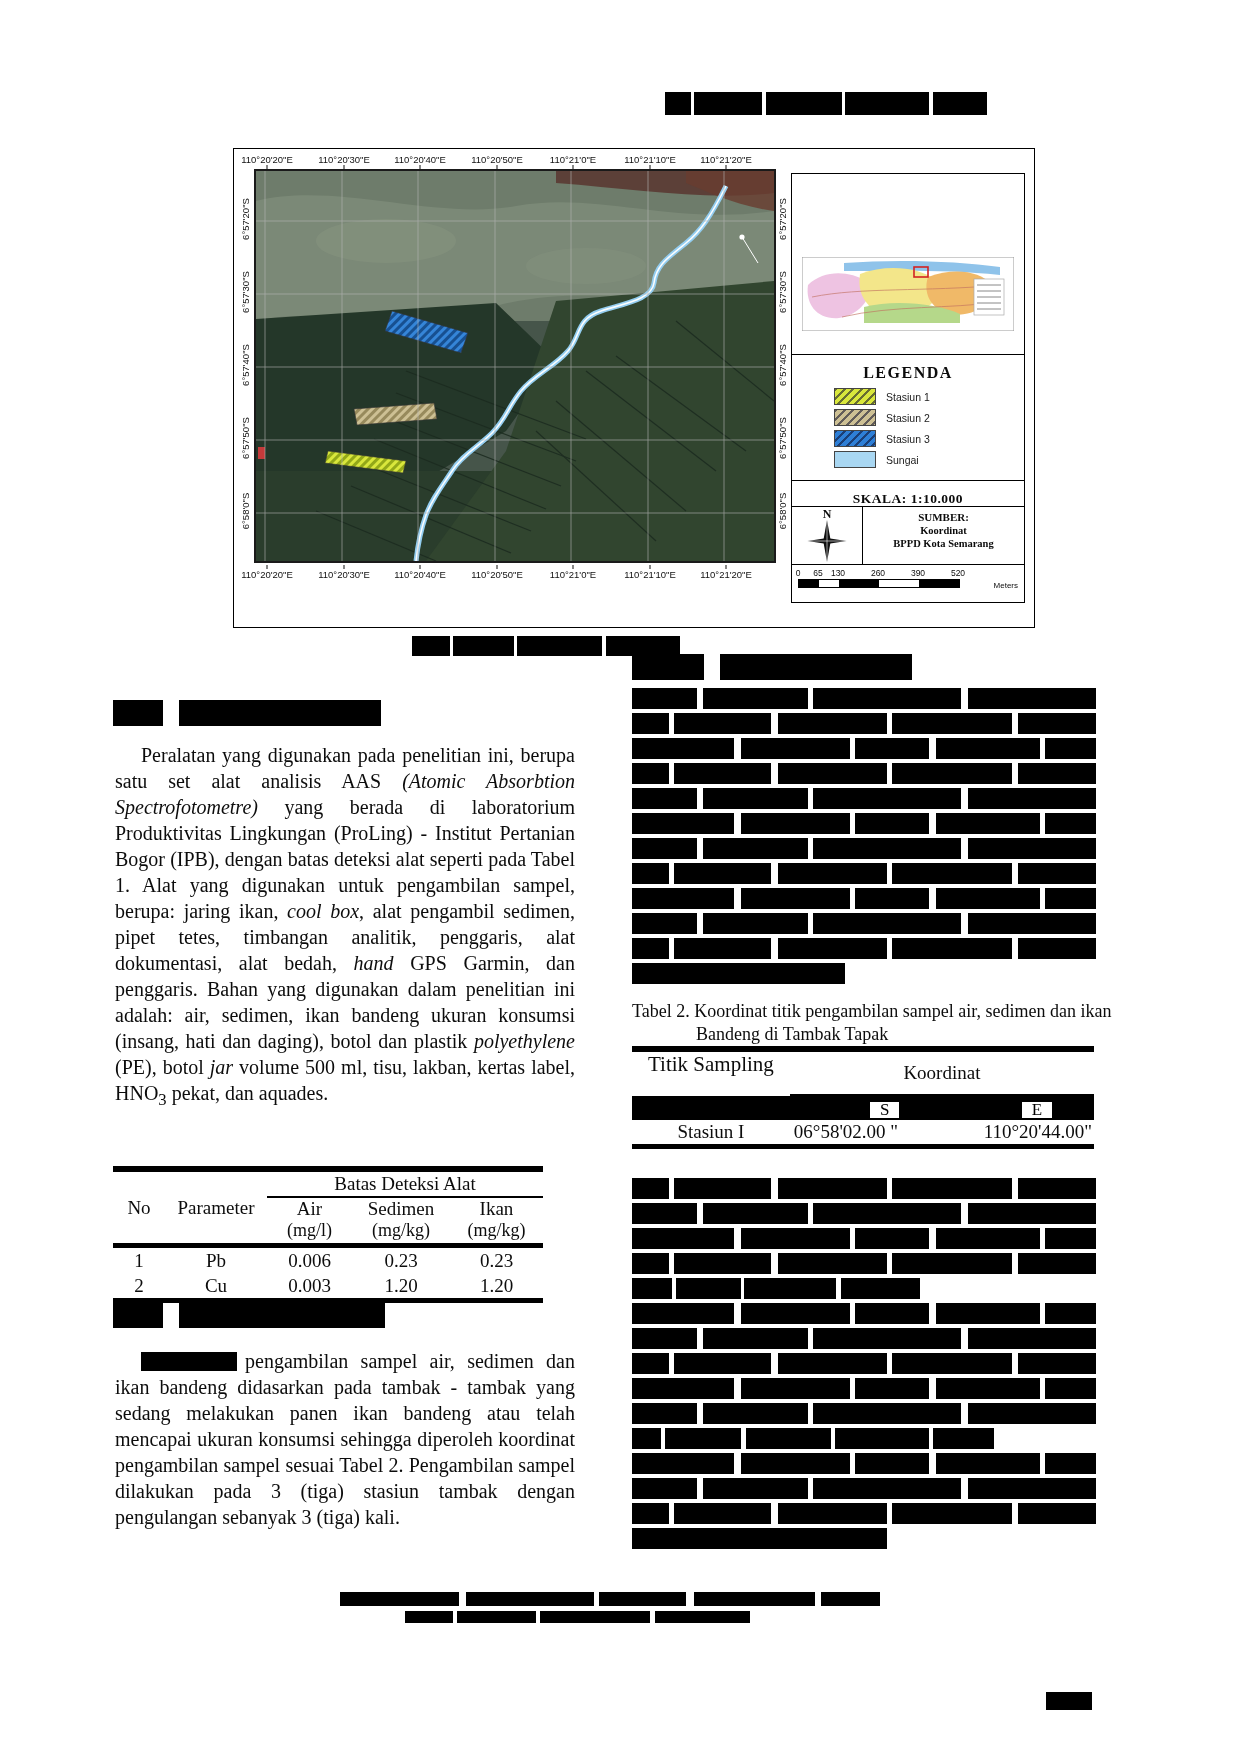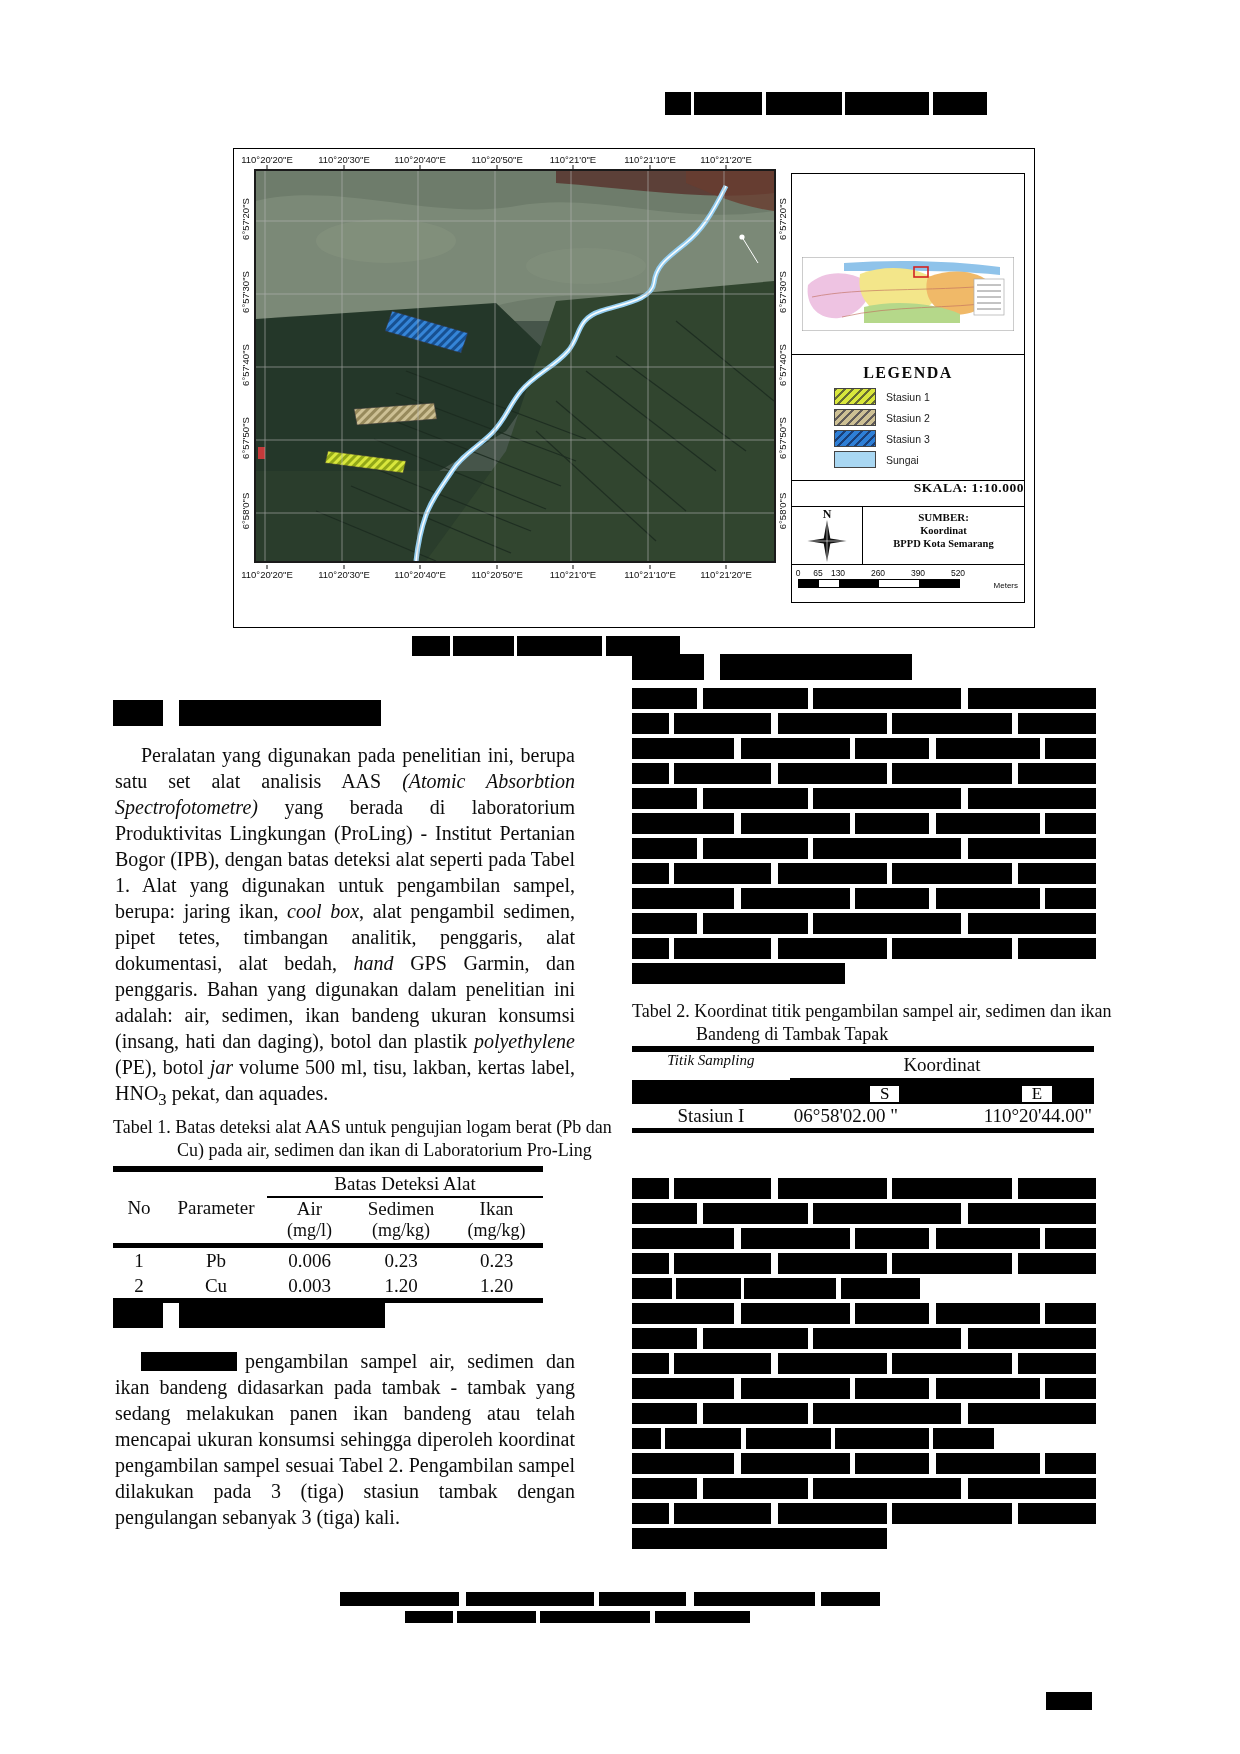--- a/index.html
+++ b/index.html
@@ -37,21 +37,21 @@
   .logo-sec svg { margin-top:6px; }
   .inst { font-size:11px; font-weight:bold; letter-spacing:.4px; margin-top:1px; }
   .inset { position:absolute; top:83px; left:10px; width:212px; height:74px; }
   .sep { position:absolute; left:0; width:100%; border-top:1.5px solid #000; }
   .legend-sec { position:absolute; top:182px; left:0; width:100%; }
   .legend-title { text-align:center; font-weight:bold; font-size:16px; letter-spacing:1.5px; margin:8px 0 6px; }
   .litem { display:flex; align-items:center; gap:10px; margin:4px 0 4px 42px; }
   .swatch { width:40px; height:15px; border:1px solid #444; }
   .swatch.hatch { background-image:repeating-linear-gradient(135deg, rgba(10,10,40,.55) 0 2px, transparent 2px 6px); }
   .llabel { font:10.5px "Liberation Sans", sans-serif; color:#222; }
-  .skala { position:absolute; top:306px; left:0; width:100%; height:26px; text-align:right; font-weight:bold; font-size:13.5px; letter-spacing:.5px; padding-top:0; box-sizing:border-box; }
+  .skala { position:absolute; top:306px; left:0; width:100%; height:26px; text-align:center; font-weight:bold; font-size:13.5px; letter-spacing:.5px; padding-top:11px; box-sizing:border-box; }
   .bottom-row { position:absolute; top:332px; left:0; width:100%; height:58px; border-top:1.5px solid #000; display:flex; }
   .compass-cell { width:70px; border-right:1.5px solid #000; text-align:center; position:relative; }
   .north-label { font-size:12px; font-weight:bold; line-height:12px; margin-top:1px; }
   .sumber-cell { flex:1; text-align:center; padding-top:4px; }
   .sumber-t { font-size:11px; font-weight:bold; }
   .sumber-l { font-size:10.5px; font-weight:bold; margin-top:2px; }
   .scalebar-sec { position:absolute; top:390px; left:0; width:100%; height:36px; border-top:1.5px solid #000; }
   .sbnum { position:absolute; top:3px; transform:translateX(-50%); font:8.5px "Liberation Sans", sans-serif; }
   .sbar { position:absolute; top:14px; left:6px; width:160px; height:7px; border:1px solid #000; display:flex; }
   .sbar i { display:block; height:100%; }
@@ -73,21 +73,21 @@
   .t1 th { font-weight:normal; padding:0 2px; }
   .t1 .rspan { border-bottom:5px solid #000; vertical-align:middle; }
   .t1 .sphdr { border-bottom:2px solid #000; padding:1px 0; }
   .t1 .r2 th { border-bottom:5px solid #000; padding-bottom:2px; }
   .t1 td { padding:1px 2px; line-height:23px; }
   .unit { display:block; font-size:18px; }
 
   
   .t2 { border-collapse:collapse; width:462px; font-size:19px; border-top:6px solid #000; border-bottom:5px solid #000; }
   .t2 td { padding:0 2px; }
-  .t2 .titik-h { text-align:center; vertical-align:bottom; padding-bottom:11px; font-size:15px;font-style:italic; }
+  .t2 .titik-h { text-align:center; vertical-align:bottom; padding-bottom:19px; font-size:21px; }
   .t2 .koord-h { text-align:center; border-bottom:4px solid #000; padding-bottom:1px; }
   .t2 .band td { background:#000; height:17px; text-align:center; }
   .chip { background:#fff; color:#000; display:inline-block; padding:0 10px; font-size:17px; line-height:16px; }
   .t2 .drow td { line-height:24px; }
   .t2 .c1 { text-align:center; }
   .t2 .c2, .t2 .c3 { text-align:left; padding-left:4px; }
 </style>
 </head>
 <body>
 
@@ -302,24 +302,20 @@
 
   <div class="col col-left">
 
     <div class="hredact abs" style="top:10px;left:0">
       <span class="b1"></span>
         <span class="b2"></span>
     </div>
 
     <p class="body-text indent abs" style="top:52px;left:2px;width:460px"><span>Peralatan yang digunakan pada penelitian ini, berupa satu set alat analisis AAS </span><i>(Atomic Absorbtion Spectrofotometre)</i><span> yang berada di laboratorium Produktivitas Lingkungan (ProLing) - Institut Pertanian Bogor (IPB), dengan batas deteksi alat seperti pada Tabel 1. Alat yang digunakan untuk pengambilan sampel, berupa: jaring ikan, </span><i>cool box</i><span>, alat pengambil sedimen, pipet tetes, timbangan analitik, penggaris, alat dokumentasi, alat bedah, </span><i>hand</i><span> GPS Garmin, dan penggaris. Bahan yang digunakan dalam penelitian ini adalah: air, sedimen, ikan bandeng ukuran konsumsi (insang, hati dan daging), botol dan plastik </span><i>polyethylene</i><span> (PE), botol </span><i>jar</i><span> volume 500 ml, tisu, lakban, kertas label, HNO</span><sub>3</sub><span> pekat, dan aquades.</span></p>
 
-    <div class="caption abs" style="top:426px;left:0;width:452px">
-      <span>Tabel 1.</span>
-      <span>Batas deteksi alat AAS untuk pengujian logam berat (Pb dan Cu) pada air, sedimen dan ikan di Laboratorium Pro-Ling</span>
-    </div>
 
     <table class="t1 abs" style="top:476px;left:0">
       <colgroup>
           <col style="width:52px">
           <col style="width:102px">
           <col style="width:85px">
           <col style="width:98px">
           <col style="width:93px">
         </colgroup>
       <thead>

